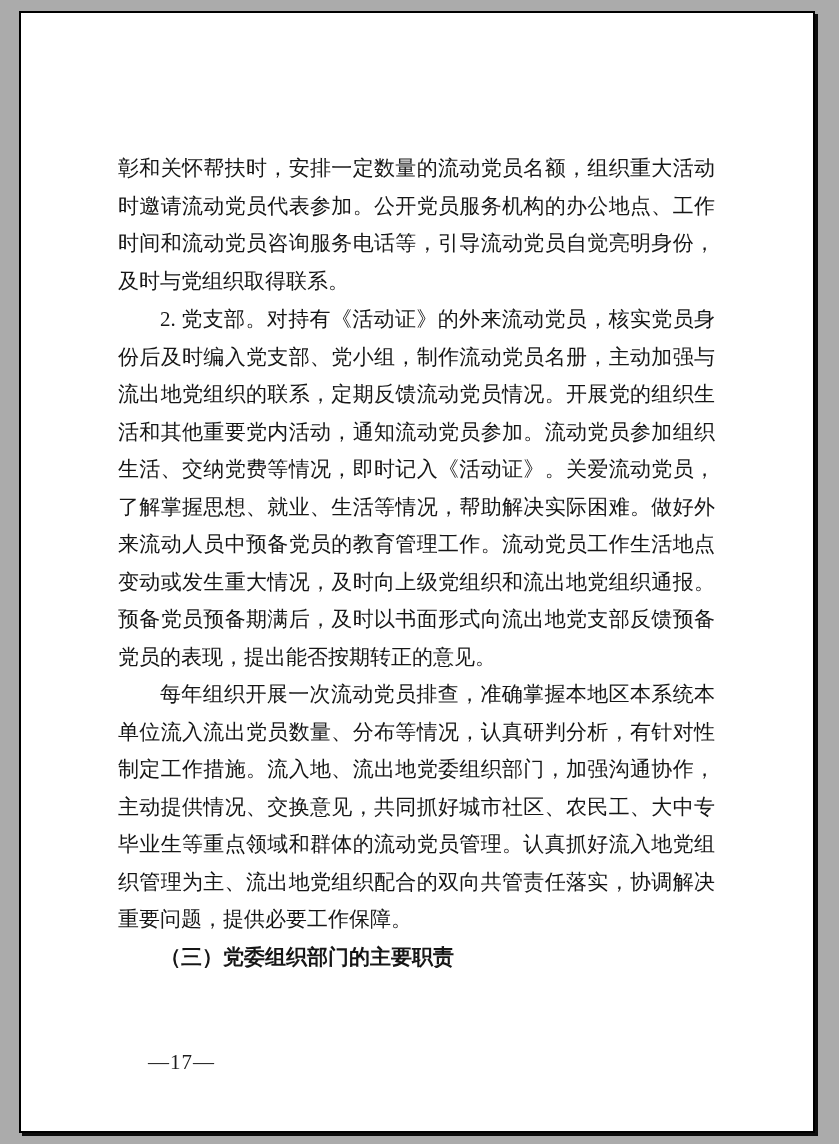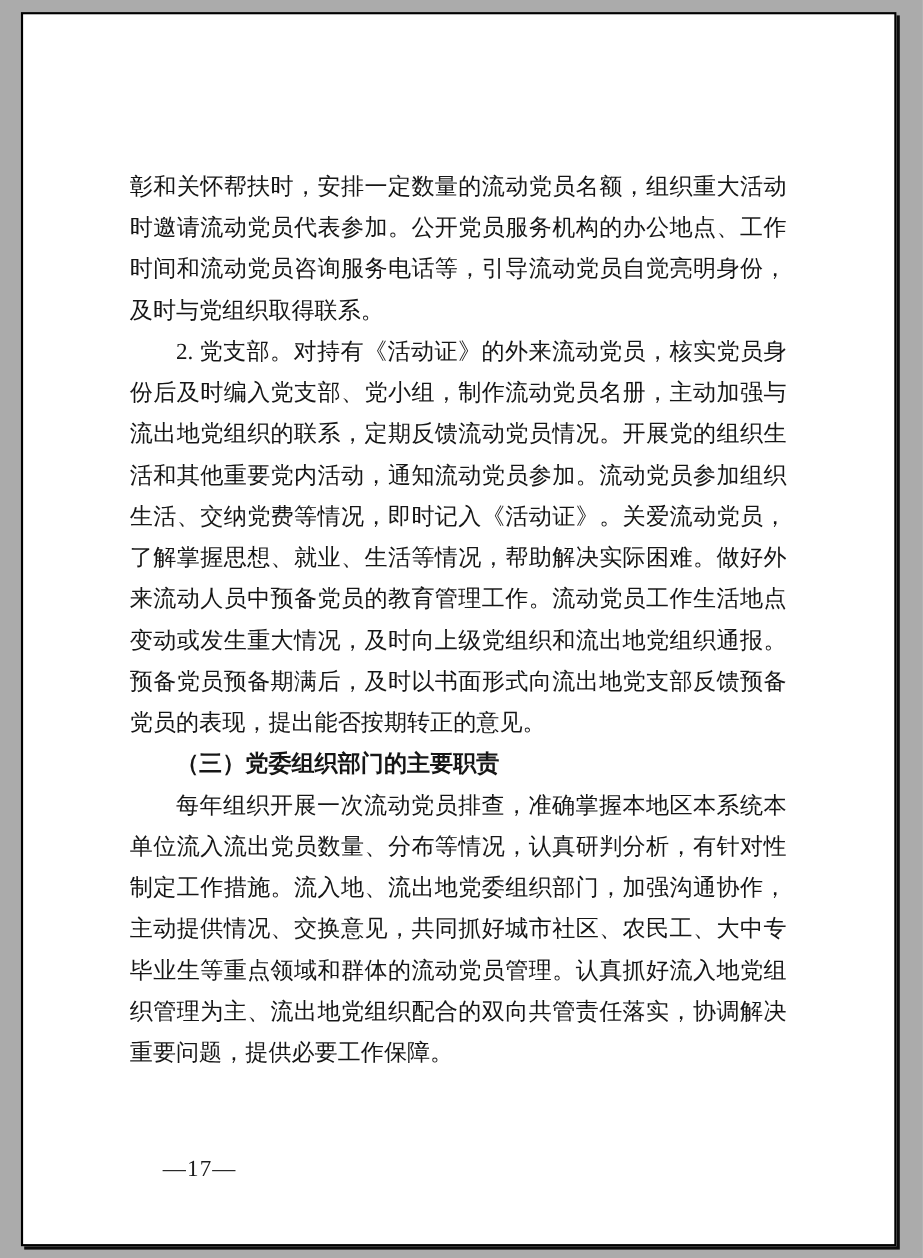--- a/index.html
+++ b/index.html
@@ -36,20 +36,21 @@
     text-align: justify;
     text-justify: inter-ideograph;
   }
   .para {
     margin: 0;
     padding: 0;
     text-indent: 2em;
   }
   .para.no-indent {
     text-indent: 0;
+    font-family: Liberation Mono, monospace;
   }
   .para.heading {
     font-weight: bold;
   }
   .page-number {
     position: absolute;
     left: 127px;
     top: 1036px;
     font-size: 21px;
     line-height: 26px;
@@ -57,17 +58,17 @@
     letter-spacing: 1px;
   }
 </style>
 </head>
 <body>
 
 <div class="page">
   <div class="text-block">
     <p class="para no-indent">彰和关怀帮扶时，安排一定数量的流动党员名额，组织重大活动时邀请流动党员代表参加。公开党员服务机构的办公地点、工作时间和流动党员咨询服务电话等，引导流动党员自觉亮明身份，及时与党组织取得联系。</p>
     <p class="para">2. 党支部。对持有《活动证》的外来流动党员，核实党员身份后及时编入党支部、党小组，制作流动党员名册，主动加强与流出地党组织的联系，定期反馈流动党员情况。开展党的组织生活和其他重要党内活动，通知流动党员参加。流动党员参加组织生活、交纳党费等情况，即时记入《活动证》。关爱流动党员，了解掌握思想、就业、生活等情况，帮助解决实际困难。做好外来流动人员中预备党员的教育管理工作。流动党员工作生活地点变动或发生重大情况，及时向上级党组织和流出地党组织通报。预备党员预备期满后，及时以书面形式向流出地党支部反馈预备党员的表现，提出能否按期转正的意见。</p>
+    <p class="para">每年组织开展一次流动党员排查，准确掌握本地区本系统本单位流入流出党员数量、分布等情况，认真研判分析，有针对性制定工作措施。流入地、流出地党委组织部门，加强沟通协作，主动提供情况、交换意见，共同抓好城市社区、农民工、大中专毕业生等重点领域和群体的流动党员管理。认真抓好流入地党组织管理为主、流出地党组织配合的双向共管责任落实，协调解决重要问题，提供必要工作保障。</p>
     <p class="para heading">（三）党委组织部门的主要职责</p>
-    <p class="para">每年组织开展一次流动党员排查，准确掌握本地区本系统本单位流入流出党员数量、分布等情况，认真研判分析，有针对性制定工作措施。流入地、流出地党委组织部门，加强沟通协作，主动提供情况、交换意见，共同抓好城市社区、农民工、大中专毕业生等重点领域和群体的流动党员管理。认真抓好流入地党组织管理为主、流出地党组织配合的双向共管责任落实，协调解决重要问题，提供必要工作保障。</p>
   </div>
   <div class="page-number">—17—</div>
 </div>
 
 </body></html>

